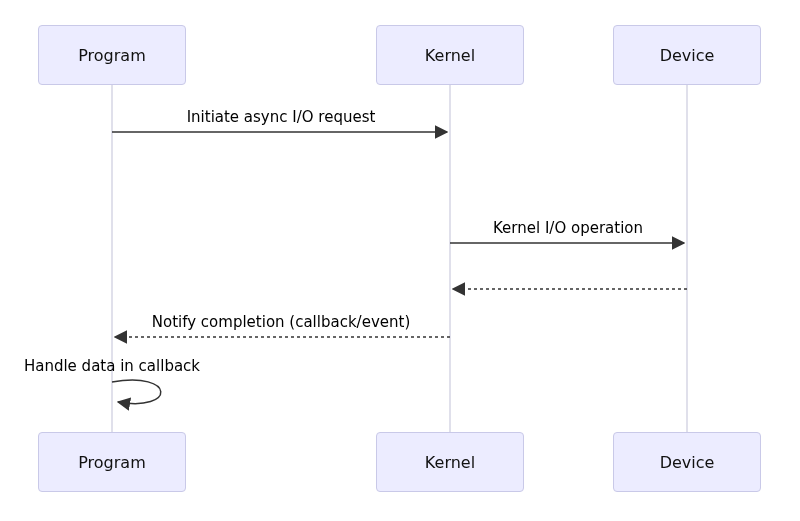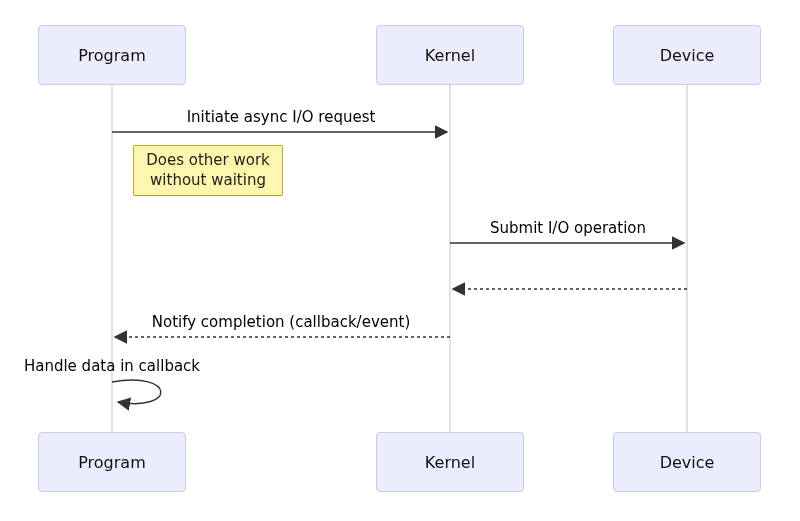--- a/index.html
+++ b/index.html
@@ -85,22 +85,19 @@
   <div class="actor-box" style="left:38px;top:432px">
     <span>Program</span>
   </div>
   <div class="actor-box" style="left:376px;top:432px">
     <span>Kernel</span>
   </div>
   <div class="actor-box" style="left:613px;top:432px">
     <span>Device</span>
   </div>
 
-  <div class="note-box">
-    <span>Does other work without waiting</span>
-  </div>
 
   <div class="msg-label" style="left:281px;top:108px">Initiate async I/O request</div>
-  <div class="msg-label" style="left:568px;top:219px">Submit I/O operation</div>
+  <div class="msg-label" style="left:568px;top:219px">Kernel I/O operation</div>
   <div class="msg-label" style="left:112px;top:357px">Handle data in callback</div>
   <div class="msg-label" style="left:281px;top:313px">Notify completion (callback/event)</div>
 
 </div>
 
 </body></html>

